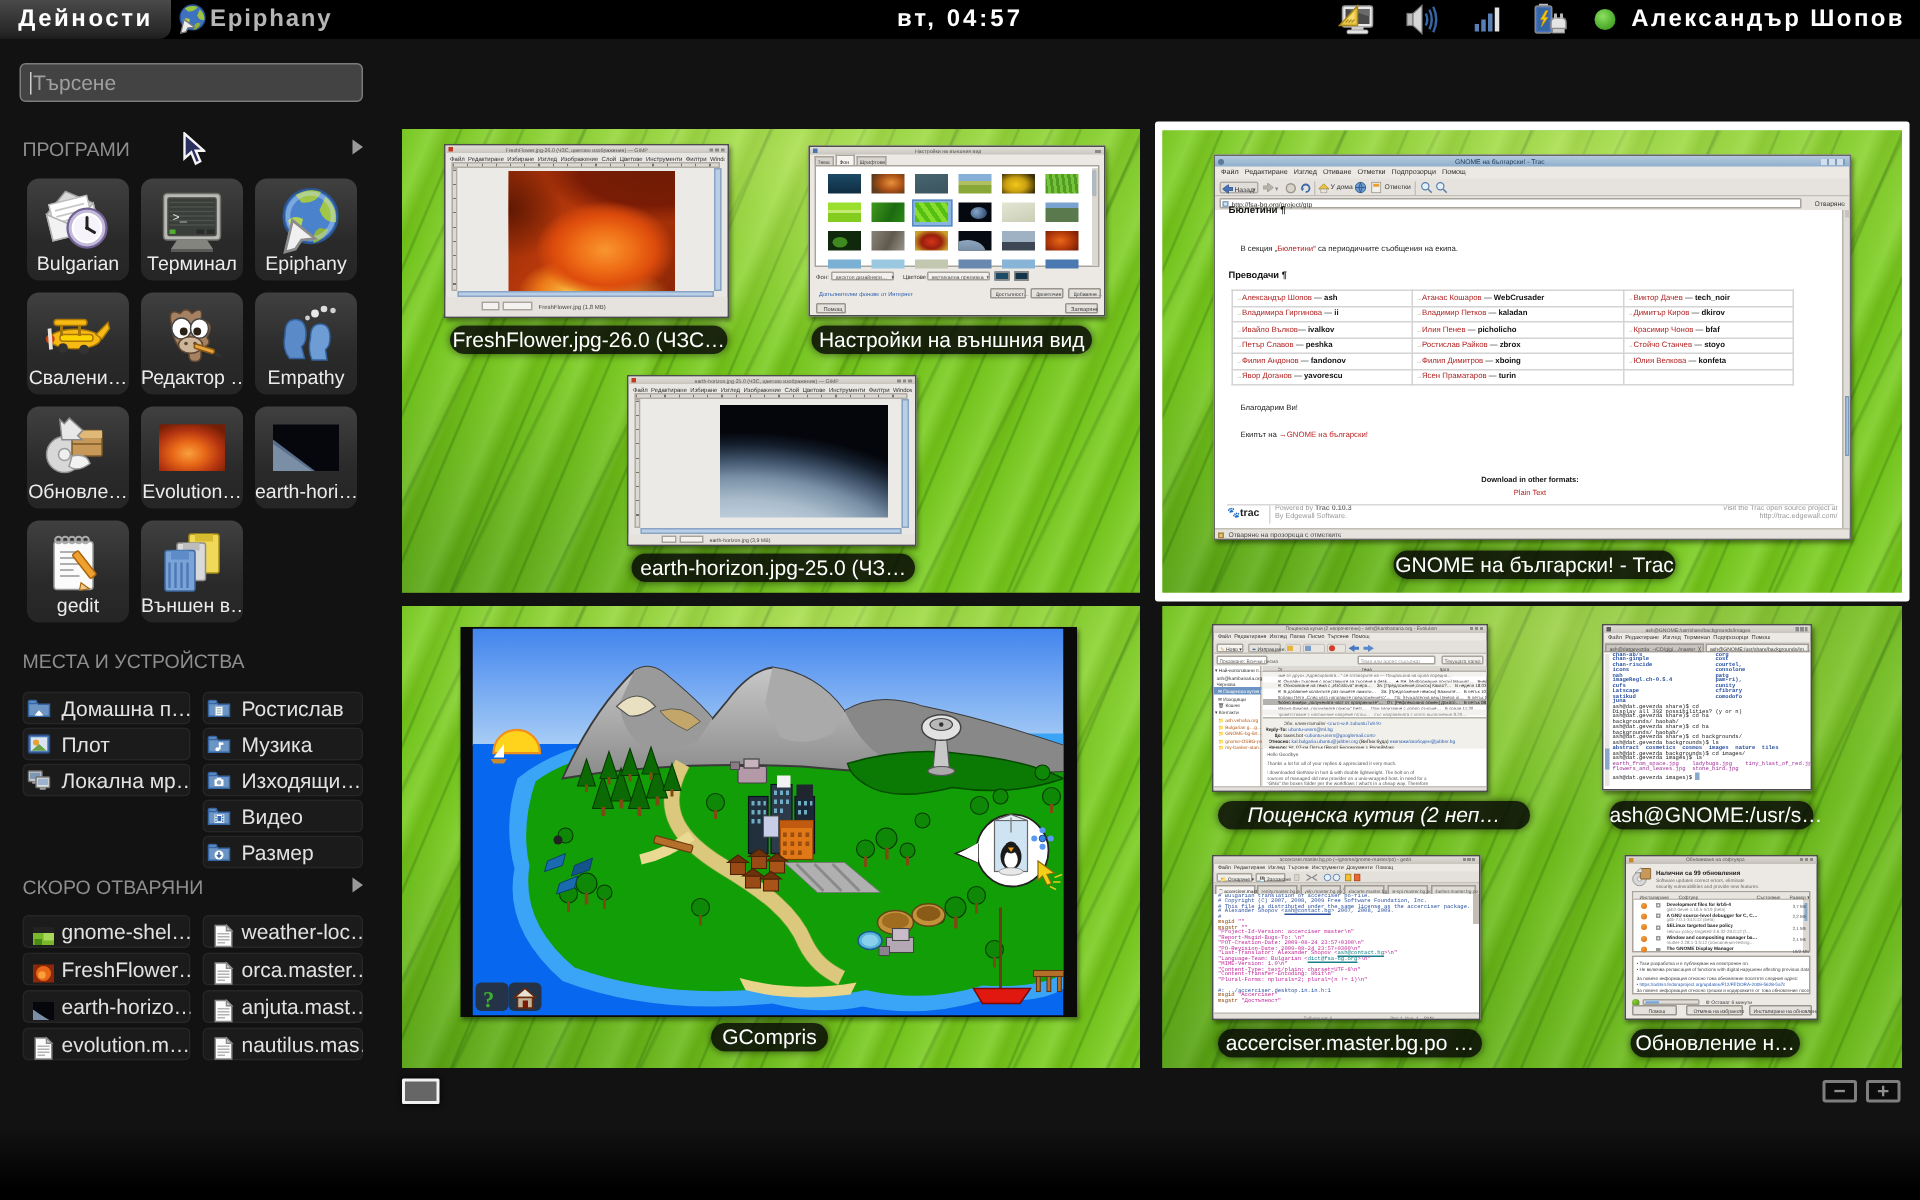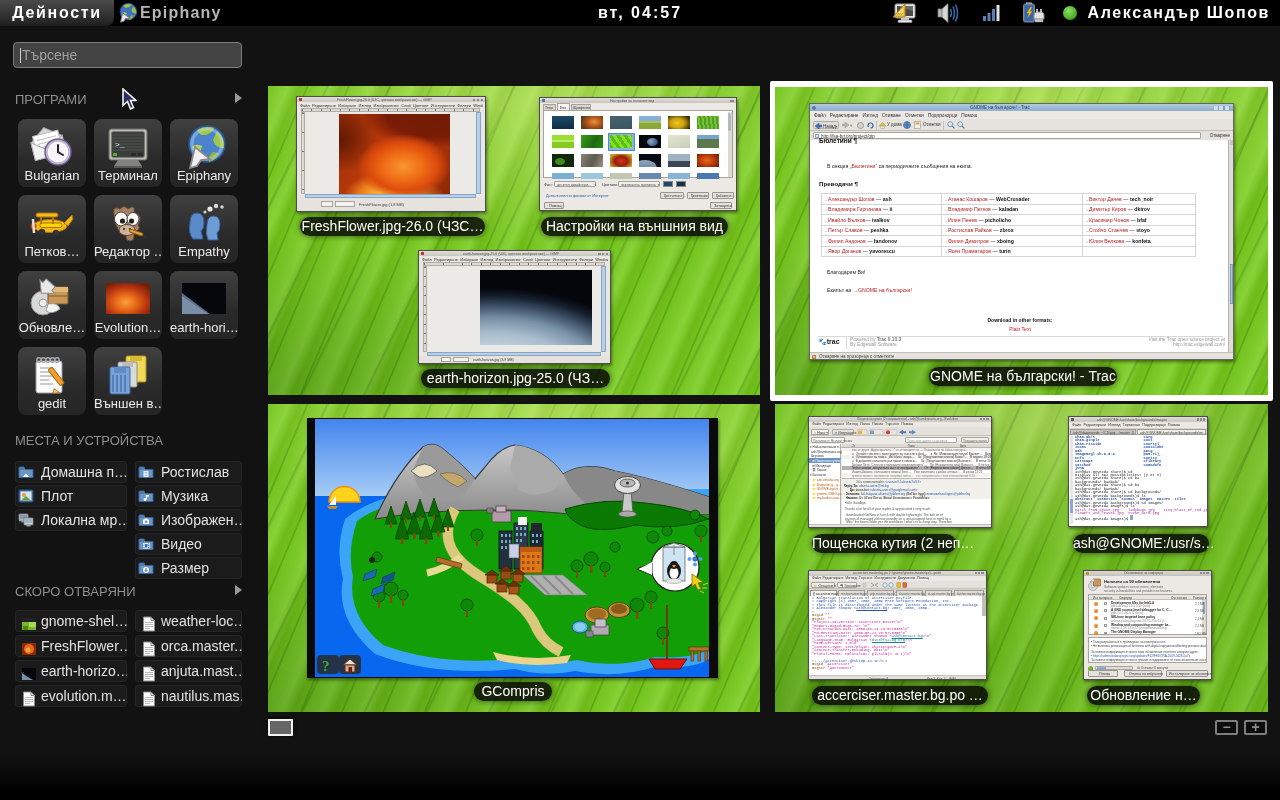--- a/index.html
+++ b/index.html
@@ -677,21 +677,21 @@
         <div class="mtx" style="left:3px; top:2px; font-size:3.2px; color:#555;">Hello Goodbye,</div>
         <div class="mtx" style="left:3px; top:8px; font-size:3.2px; color:#555;">Thanks a lot for all of your replies &amp; appreciated it very much.</div>
         <div class="mtx" style="left:3px; top:14px; font-size:3.2px; color:#555;">I downloaded GetNow in hurt &amp; with double lightweight. The bolt on of</div>
         <div class="mtx" style="left:3px; top:17.5px; font-size:3.2px; color:#555;">sources of managed old new provider on a unix-wrapped host, in need for a</div>
         <div class="mtx" style="left:3px; top:21px; font-size:3.2px; color:#555;">"GNix" the boxes folder per the workflows / what's in a cheap way. Therefore</div>
         <div class="mtx" style="left:3px; top:24.5px; font-size:3.2px; color:#555;">only render accounts / a web accountants</div>
 
       </div>
       <div class="abs" style="left:0; bottom:0; right:0; height:3px; background:#e4e1dc; border-top:0.5px solid #c6c2ba;"></div>
     </div>
-    <div class="pill" style="left:37px; top:130px; width:144px;">Пощенска кутия (2 неп…</div>
+    <div class="pill" style="left:37px; top:130px; width:208px;font-style:italic;">Пощенска кутия (2 неп…</div>
 
     <div class="win" style="left:293px; top:12px; width:140px; height:111px; background:#ece9e4;">
       <div class="abs" style="left:0; top:0; right:0; height:5px; background:linear-gradient(#e0ddd8,#c9c5be);">
         <div class="abs" style="left:2px; top:1px; width:3px; height:3px; background:#5a5a5a;"></div>
         <div class="mtx" style="left:28px; top:0.6px; font-size:3.4px; color:#555;">ash@GNOME:/usr/share/backgrounds/images</div>
         <div class="abs" style="right:2px; top:1.4px; width:8px; height:2.4px; background:repeating-linear-gradient(90deg,#8a8a8a 0 2.2px,transparent 2.2px 3.2px);"></div>
       </div>
       <div class="mtx" style="left:3px; top:5.5px; font-size:3.8px; color:#333;">Файл&nbsp; Редактиране&nbsp; Изглед&nbsp; Терминал&nbsp; Подпрозорци&nbsp; Помощ</div>
       <div class="abs" style="left:0; top:11px; right:0; height:7px; background:#d8d5cf; border-bottom:0.5px solid #b0aca4;">
         <div class="abs" style="left:1px; top:0.8px; width:66px; height:6px; background:#c9c5be; border:0.5px solid #a09a92;">
@@ -968,21 +968,21 @@
           <rect x="8" y="14" width="22" height="4" rx="2" fill="#f7b913" stroke="#a87708"></rect>
           <rect x="12" y="24" width="22" height="4.5" rx="2" fill="#fdd303" stroke="#a87708"></rect>
           <path d="M36 24 L44 16 L45 20 L40 27 Z" fill="#f7b913" stroke="#a87708"></path>
           <line x1="13" y1="18" x2="13" y2="25" stroke="#a87708" stroke-width="2"></line>
           <line x1="25" y1="18" x2="25" y2="25" stroke="#a87708" stroke-width="2"></line>
           <circle cx="5.5" cy="27" r="3" fill="#cc4413"></circle>
           <line x1="5" y1="20" x2="6" y2="34" stroke="#e8e3d8" stroke-width="2.5"></line>
           <circle cx="14" cy="33" r="3.2" fill="#333"></circle>
             <circle cx="28" cy="34" r="3.2" fill="#333"></circle>
         </svg>
-        <div class="tlabel">Петков…</div>
+        <div class="tlabel">Свалени…</div>
       </div>
       <div class="tile" style="left:94px; top:195px;">
         <svg width="48" height="48" viewBox="0 0 48 48">
           <path d="M10 16 Q8 6 16 10 Q20 5 24 10 Q32 4 30 14 Q40 16 34 26 Q38 31 30 33 L30 38 Q30 42 26 42 Q22 42 22 38 L22 34 Q12 36 10 16 Z" fill="#a58162" stroke="#5f4632" stroke-width="1"></path>
           <ellipse cx="17" cy="20" rx="6.5" ry="7" fill="#fff" stroke="#444"></ellipse>
           <ellipse cx="29" cy="20" rx="6" ry="6.5" fill="#fff" stroke="#444"></ellipse>
           <circle cx="18.5" cy="22" r="2.6" fill="#2a2014"></circle>
             <circle cx="27.5" cy="22" r="2.6" fill="#2a2014"></circle>
           <ellipse cx="23" cy="31" rx="8" ry="5.5" fill="#cdb59a" stroke="#5f4632"></ellipse>
           <circle cx="20" cy="30" r="1.2" fill="#5f4632"></circle>
@@ -1132,21 +1132,21 @@
         <span class="ptext">Локална мр…</span>
         </div>
       <div class="pitem" style="left:135px; top:509px; width:107px;">
         <svg width="16" height="16" viewBox="0 0 16 16">
             <path d="M1 4 L6 4 L7.5 5.5 L15 5.5 L15 13.5 L1 13.5 Z" fill="#6d95c4" stroke="#3465a4"></path>
             <rect x="1" y="3" width="5.5" height="2" rx="1" fill="#6d95c4" stroke="#3465a4"></rect>
             <rect x="5" y="7.5" width="6" height="4.5" rx="0.5" fill="#fff"></rect>
             <rect x="6.5" y="6.5" width="3" height="1.5" fill="#fff"></rect>
             <circle cx="8" cy="9.7" r="1.5" fill="#8aa6c4"></circle>
           </svg>
-        <span class="ptext">Изображен…</span>
+        <span class="ptext">Изходящи…</span>
         </div>
       <div class="pitem" style="left:135px; top:533px; width:107px;">
         <svg width="16" height="16" viewBox="0 0 16 16">
             <path d="M1 4 L6 4 L7.5 5.5 L15 5.5 L15 13.5 L1 13.5 Z" fill="#6d95c4" stroke="#3465a4"></path>
             <rect x="1" y="3" width="5.5" height="2" rx="1" fill="#6d95c4" stroke="#3465a4"></rect>
             <rect x="5" y="7" width="6.5" height="5.5" fill="#fff"></rect>
             <g fill="#3465a4">
               <rect x="5.5" y="7.5" width="1" height="1"></rect>
               <rect x="5.5" y="9.2" width="1" height="1"></rect>
               <rect x="5.5" y="10.9" width="1" height="1"></rect>

